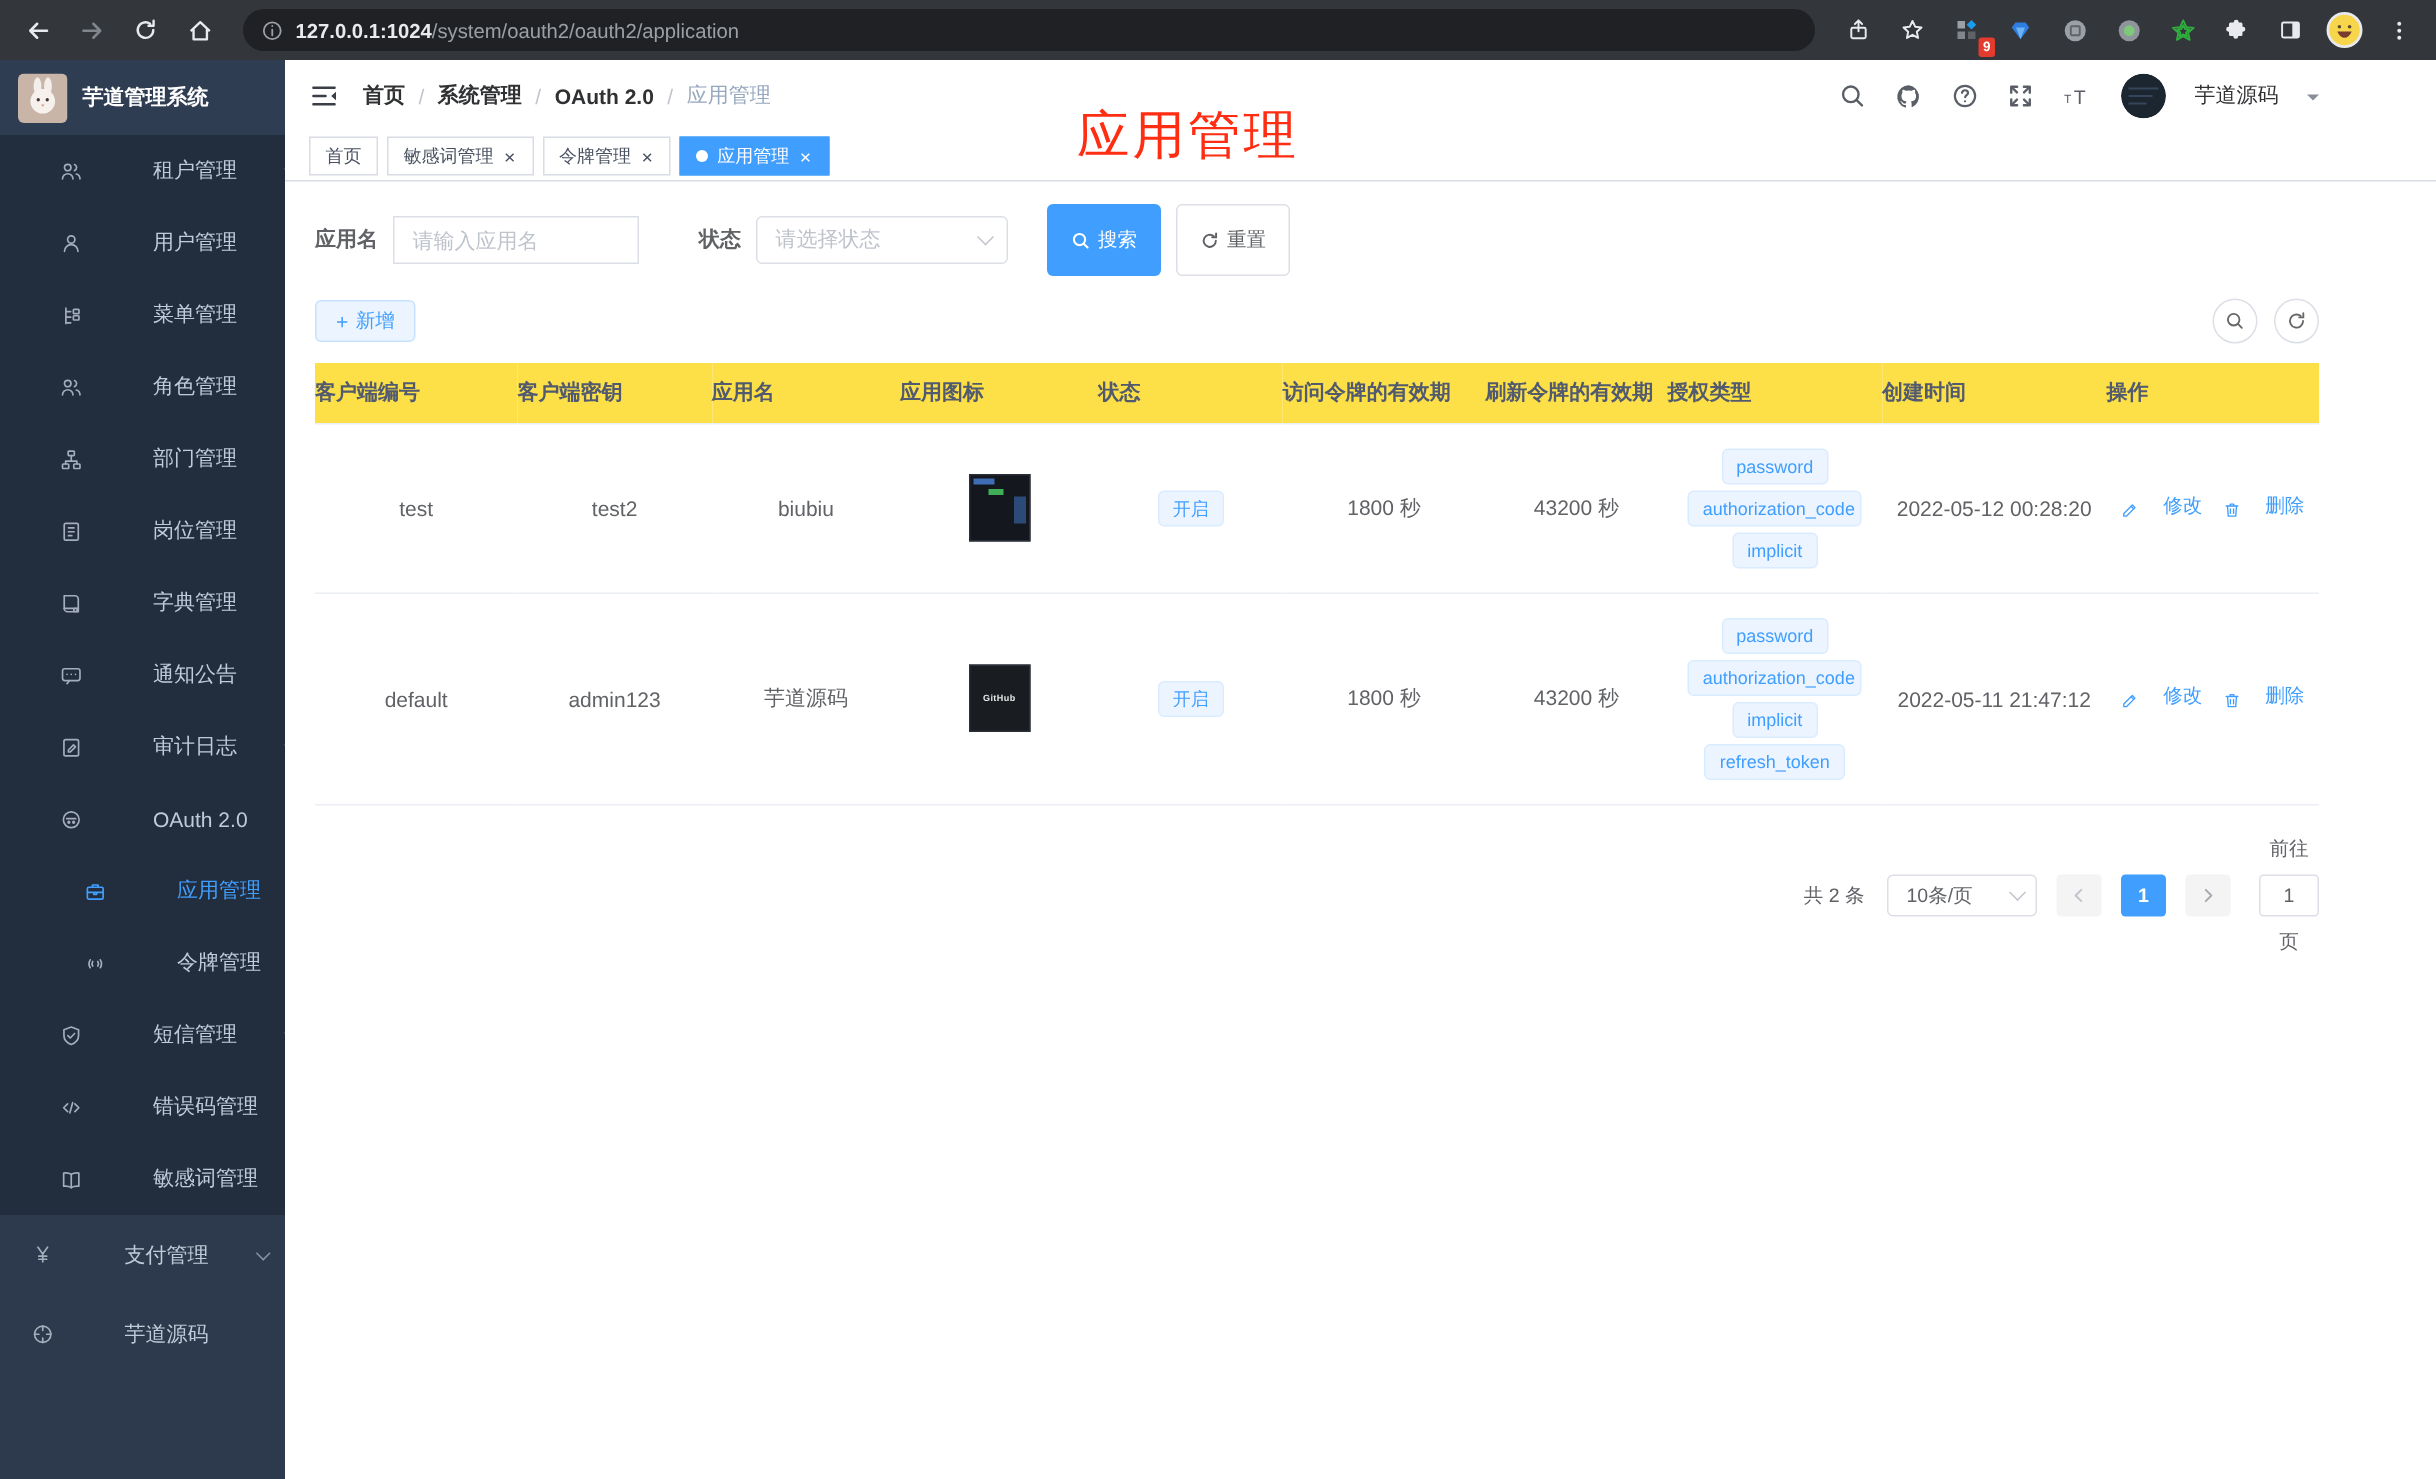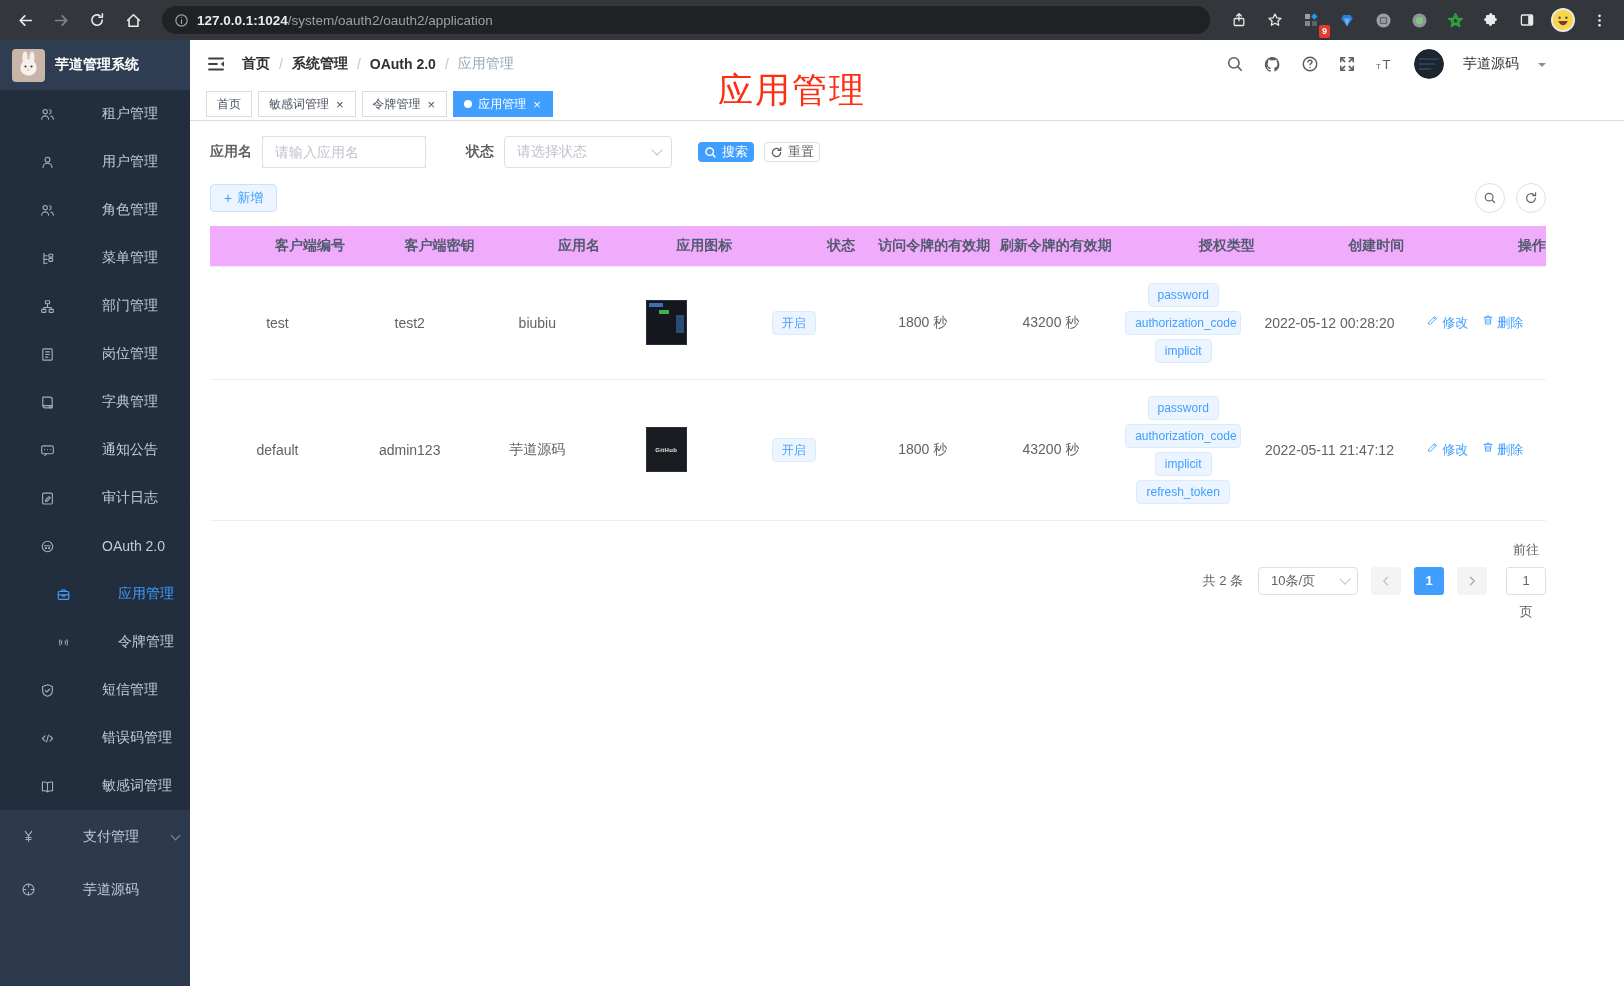--- a/index.html
+++ b/index.html
@@ -76,46 +76,46 @@
   .f-label.second { margin-left:40px; }
   .el-input { width:164px; height:32px; border:1px solid #dcdfe6; border-radius:0;
     padding:0 12px; font-size:14px; color:#606266; outline:none;
     font-family:"Liberation Sans","DejaVu Sans",sans-serif; }
   .el-input::placeholder { color:#bfc3cc; }
   .el-select { width:168px; height:32px; border:1px solid #dcdfe6; border-radius:4px;
     padding:0 10px 0 12px; display:flex; align-items:center; justify-content:space-between;
     color:#bfc3cc; font-size:14px; cursor:pointer; }
   .sel-chev { width:8px; height:8px; border-right:1.3px solid #c0c4cc; border-bottom:1.3px solid #c0c4cc;
     transform:rotate(45deg); margin-top:-4px; }
-  .btn { height:20px; border-radius:4px; font-size:13px; display:inline-flex; align-items:center;
-    gap:5px; padding:0 5px; cursor:pointer; border:1px solid transparent; }
+  .btn { height:48px; border-radius:4px; font-size:13px; display:inline-flex; align-items:center;
+    gap:5px; padding:0 15px; cursor:pointer; border:1px solid transparent; }
   .btn-primary { background:#409eff; color:#fff; margin-left:26px; }
   .btn-plain { background:#fff; color:#606266; border-color:#dcdfe6; margin-left:10px; }
   .add-row { display:flex; align-items:center; margin:15px 0 13px; }
   .btn-add { height:28px; padding:0 13px; background:#ecf5ff; border:1px solid #c6e2ff;
     color:#409eff; font-size:13px; border-radius:4px; display:inline-flex; align-items:center;
     gap:5px; cursor:pointer; }
   .tool-circles { margin-left:auto; display:flex; gap:11px; }
   .circle-btn { width:30px; height:30px; border:1px solid #dcdfe6; border-radius:50%;
     background:#fff; color:#666; display:flex; align-items:center; justify-content:center;
     cursor:pointer; }
 
   
   table { width:100%; border-collapse:collapse; font-size:14px; color:#606266; table-layout:fixed; }
-  thead th { background:#f0abfc; height:40px; font-weight:600; color:#515a6e;
-    border-bottom:1px solid #ebeef5; text-align:right; font-size:14px; }
+  thead th { background:#fde047; height:40px; font-weight:600; color:#515a6e;
+    border-bottom:1px solid #ebeef5; text-align:left; font-size:14px; }
   tbody td { border-bottom:1px solid #ebeef5; text-align:center; vertical-align:middle;
     padding:16px 4px; }
   .status-tag, .grant-tag { display:inline-block; height:24px; line-height:22px; padding:0 9px;
     background:#ecf5ff; border:1px solid #d9ecff; border-radius:4px; color:#409eff;
     font-size:12px; }
   .grant-list { display:flex; flex-direction:column; align-items:center; gap:4px; }
   .grant-tag { max-width:116px; overflow:hidden; white-space:nowrap; }
   .actions { display:inline-flex; gap:14px; }
-  .action { display:inline-flex; align-items:flex-start; gap:3px; color:#409eff; font-size:13px;
+  .action { display:inline-flex; align-items:flex-end; gap:16px; color:#409eff; font-size:13px;
     cursor:pointer; white-space:nowrap; }
   .app-thumb { width:41px; height:45px; margin:0 auto; background:#14171d;
     border:1px solid #2a2f38; position:relative; overflow:hidden; }
   .app-thumb.dash::before { content:""; position:absolute; left:2px; top:2px; width:14px; height:4px;
     background:#3e6db5; }
   .app-thumb.dash::after { content:""; position:absolute; left:12px; top:9px; width:10px; height:4px;
     background:#3fae57; }
   .thumb-col { position:absolute; right:2px; top:14px; width:8px; height:18px; background:#2c4a77; }
   .app-thumb.gh { display:flex; align-items:center; justify-content:center; background:#191d22; }
   .gh-text { color:#e8e8e8; font-size:6px; font-weight:700; letter-spacing:.3px; }
@@ -281,36 +281,36 @@
               <svg viewBox="0 0 16 16" width="15" height="15" fill="none" stroke="currentColor" stroke-width="1.2" stroke-linecap="round" stroke-linejoin="round">
                 <circle cx="8" cy="5" r="2.6"></circle>
                 <path d="M3.2 13.4c0-2.6 2.1-4.8 4.8-4.8s4.8 2.2 4.8 4.8"></path>
               </svg>
             </span>
             <span class="s-label">用户管理</span>
           </div>
           <div class="s-item lv-sub">
             <span class="s-ico">
               <svg viewBox="0 0 16 16" width="15" height="15" fill="none" stroke="currentColor" stroke-width="1.2" stroke-linecap="round" stroke-linejoin="round">
+                <path d="M4.2 2.5v11M4.2 5h3.4M4.2 9h3.4M4.2 13h3.4"></path>
+                <rect x="9.5" y="3.5" width="4" height="3" rx=".5"></rect>
+                <rect x="9.5" y="8" width="4" height="3" rx=".5"></rect>
+              </svg>
+            </span>
+            <span class="s-label">菜单管理</span>
+          </div>
+          <div class="s-item lv-sub">
+            <span class="s-ico">
+              <svg viewBox="0 0 16 16" width="15" height="15" fill="none" stroke="currentColor" stroke-width="1.2" stroke-linecap="round" stroke-linejoin="round">
                 <circle cx="5.5" cy="5" r="2.3"></circle>
                 <path d="M1.8 13c0-2 1.7-3.6 3.7-3.6S9.2 11 9.2 13"></path>
                 <path d="M10.3 2.9a2.3 2.3 0 0 1 0 4.3M11.6 9.6c1.6.5 2.6 1.9 2.6 3.4"></path>
               </svg>
             </span>
             <span class="s-label">角色管理</span>
-          </div>
-          <div class="s-item lv-sub">
-            <span class="s-ico">
-              <svg viewBox="0 0 16 16" width="15" height="15" fill="none" stroke="currentColor" stroke-width="1.2" stroke-linecap="round" stroke-linejoin="round">
-                <path d="M4.2 2.5v11M4.2 5h3.4M4.2 9h3.4M4.2 13h3.4"></path>
-                <rect x="9.5" y="3.5" width="4" height="3" rx=".5"></rect>
-                <rect x="9.5" y="8" width="4" height="3" rx=".5"></rect>
-              </svg>
-            </span>
-            <span class="s-label">菜单管理</span>
           </div>
           <div class="s-item lv-sub">
             <span class="s-ico">
               <svg viewBox="0 0 16 16" width="15" height="15" fill="none" stroke="currentColor" stroke-width="1.2" stroke-linecap="round" stroke-linejoin="round">
                 <rect x="5.8" y="1.8" width="4.4" height="3.2" rx=".5"></rect>
                 <rect x="1.8" y="11" width="4.4" height="3.2" rx=".5"></rect>
                 <rect x="9.8" y="11" width="4.4" height="3.2" rx=".5"></rect>
                 <path d="M8 5v2.2M4 11V9h8v2M8 7.2V9"></path>
               </svg>
             </span>

